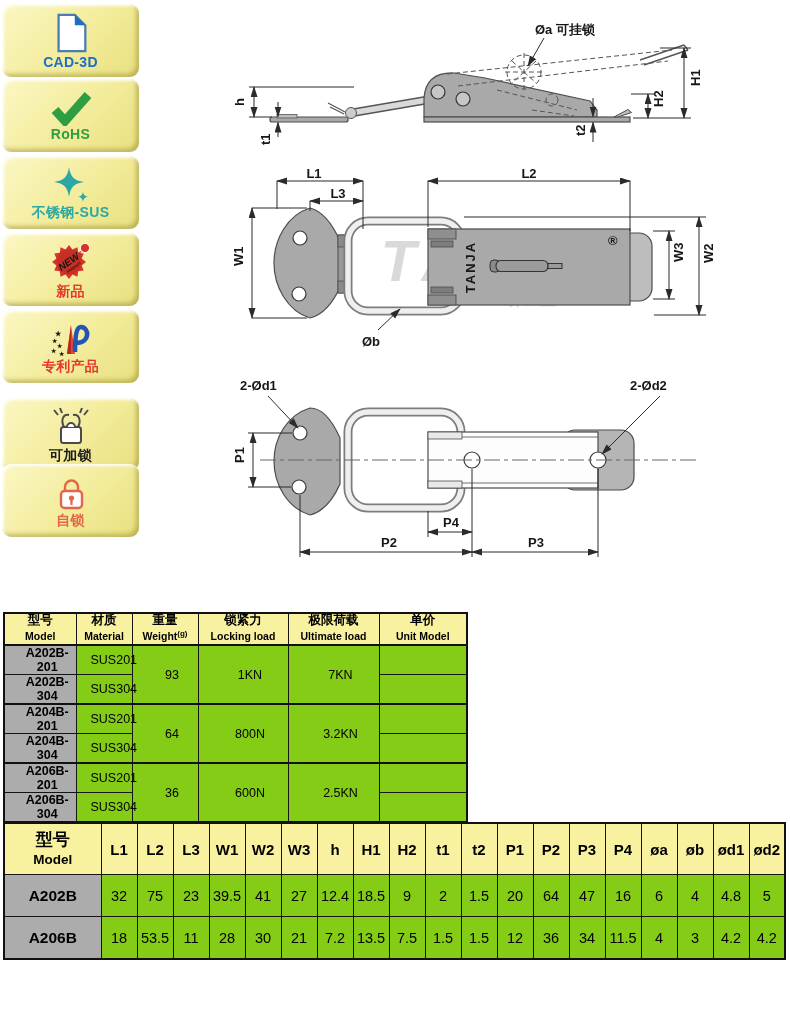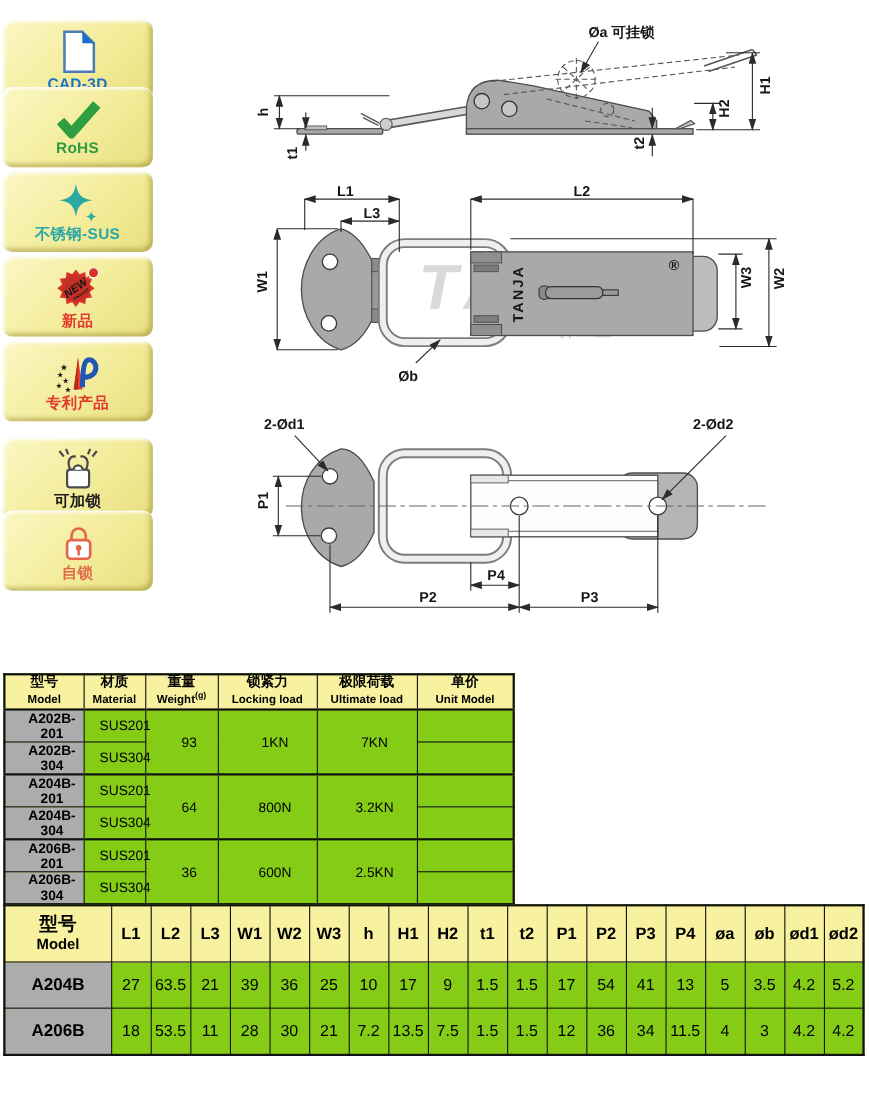--- a/index.html
+++ b/index.html
@@ -53,21 +53,21 @@
   .t2 th { background:#f8f1a0; height:50px; }
   .t2 th .zh { font-size:17px; font-weight:bold; display:block; line-height:1.15; }
   .t2 th .en { font-size:13.5px; font-weight:bold; }
   .t2 .colh { font-size:15px; font-weight:bold; }
   .t2 td { height:41px; font-size:14.5px; }
   .t2 td.model-cell { font-size:15.5px; }
 </style>
 </head>
 <body>
 
-<div class="badge" style="top:18px">
+<div class="badge" style="top:4px">
   <svg width="40" height="42" viewBox="0 0 40 44">
     <path d="M7 3 h17 l11 11 v27 h-28 z" fill="#ffffff" stroke="#4a7db5" stroke-width="2.4"></path>
     <path d="M24 3 l11 11 h-11 z" fill="#1B6FC8"></path>
   </svg>
   <span class="badge-label c-blue">CAD-3D</span>
 </div>
 
 <div class="badge" style="top:79px">
   <svg width="42" height="36" viewBox="0 0 42 36">
     <path d="M5 20 L15 31 L38 5" stroke="#2F9E41" stroke-width="9" fill="none"></path>
@@ -408,40 +408,40 @@
     <th class="colh">P1</th>
     <th class="colh">P2</th>
     <th class="colh">P3</th>
     <th class="colh">P4</th>
     <th class="colh">øa</th>
     <th class="colh">øb</th>
     <th class="colh">ød1</th>
     <th class="colh">ød2</th>
   </tr>
   <tr>
-    <td class="model-cell">A204B</td>
+    <td class="model-cell">A202B</td>
+    <td>32</td>
+    <td>75</td>
+    <td>23</td>
+    <td>39.5</td>
+    <td>41</td>
     <td>27</td>
-    <td>63.5</td>
-    <td>21</td>
-    <td>39</td>
-    <td>36</td>
-    <td>25</td>
-    <td>10</td>
-    <td>17</td>
+    <td>12.4</td>
+    <td>18.5</td>
     <td>9</td>
+    <td>2</td>
     <td>1.5</td>
-    <td>1.5</td>
-    <td>17</td>
-    <td>54</td>
-    <td>41</td>
-    <td>13</td>
+    <td>20</td>
+    <td>64</td>
+    <td>47</td>
+    <td>16</td>
+    <td>6</td>
+    <td>4</td>
+    <td>4.8</td>
     <td>5</td>
-    <td>3.5</td>
-    <td>4.2</td>
-    <td>5.2</td>
   </tr>
   <tr>
     <td class="model-cell">A206B</td>
     <td>18</td>
     <td>53.5</td>
     <td>11</td>
     <td>28</td>
     <td>30</td>
     <td>21</td>
     <td>7.2</td>

